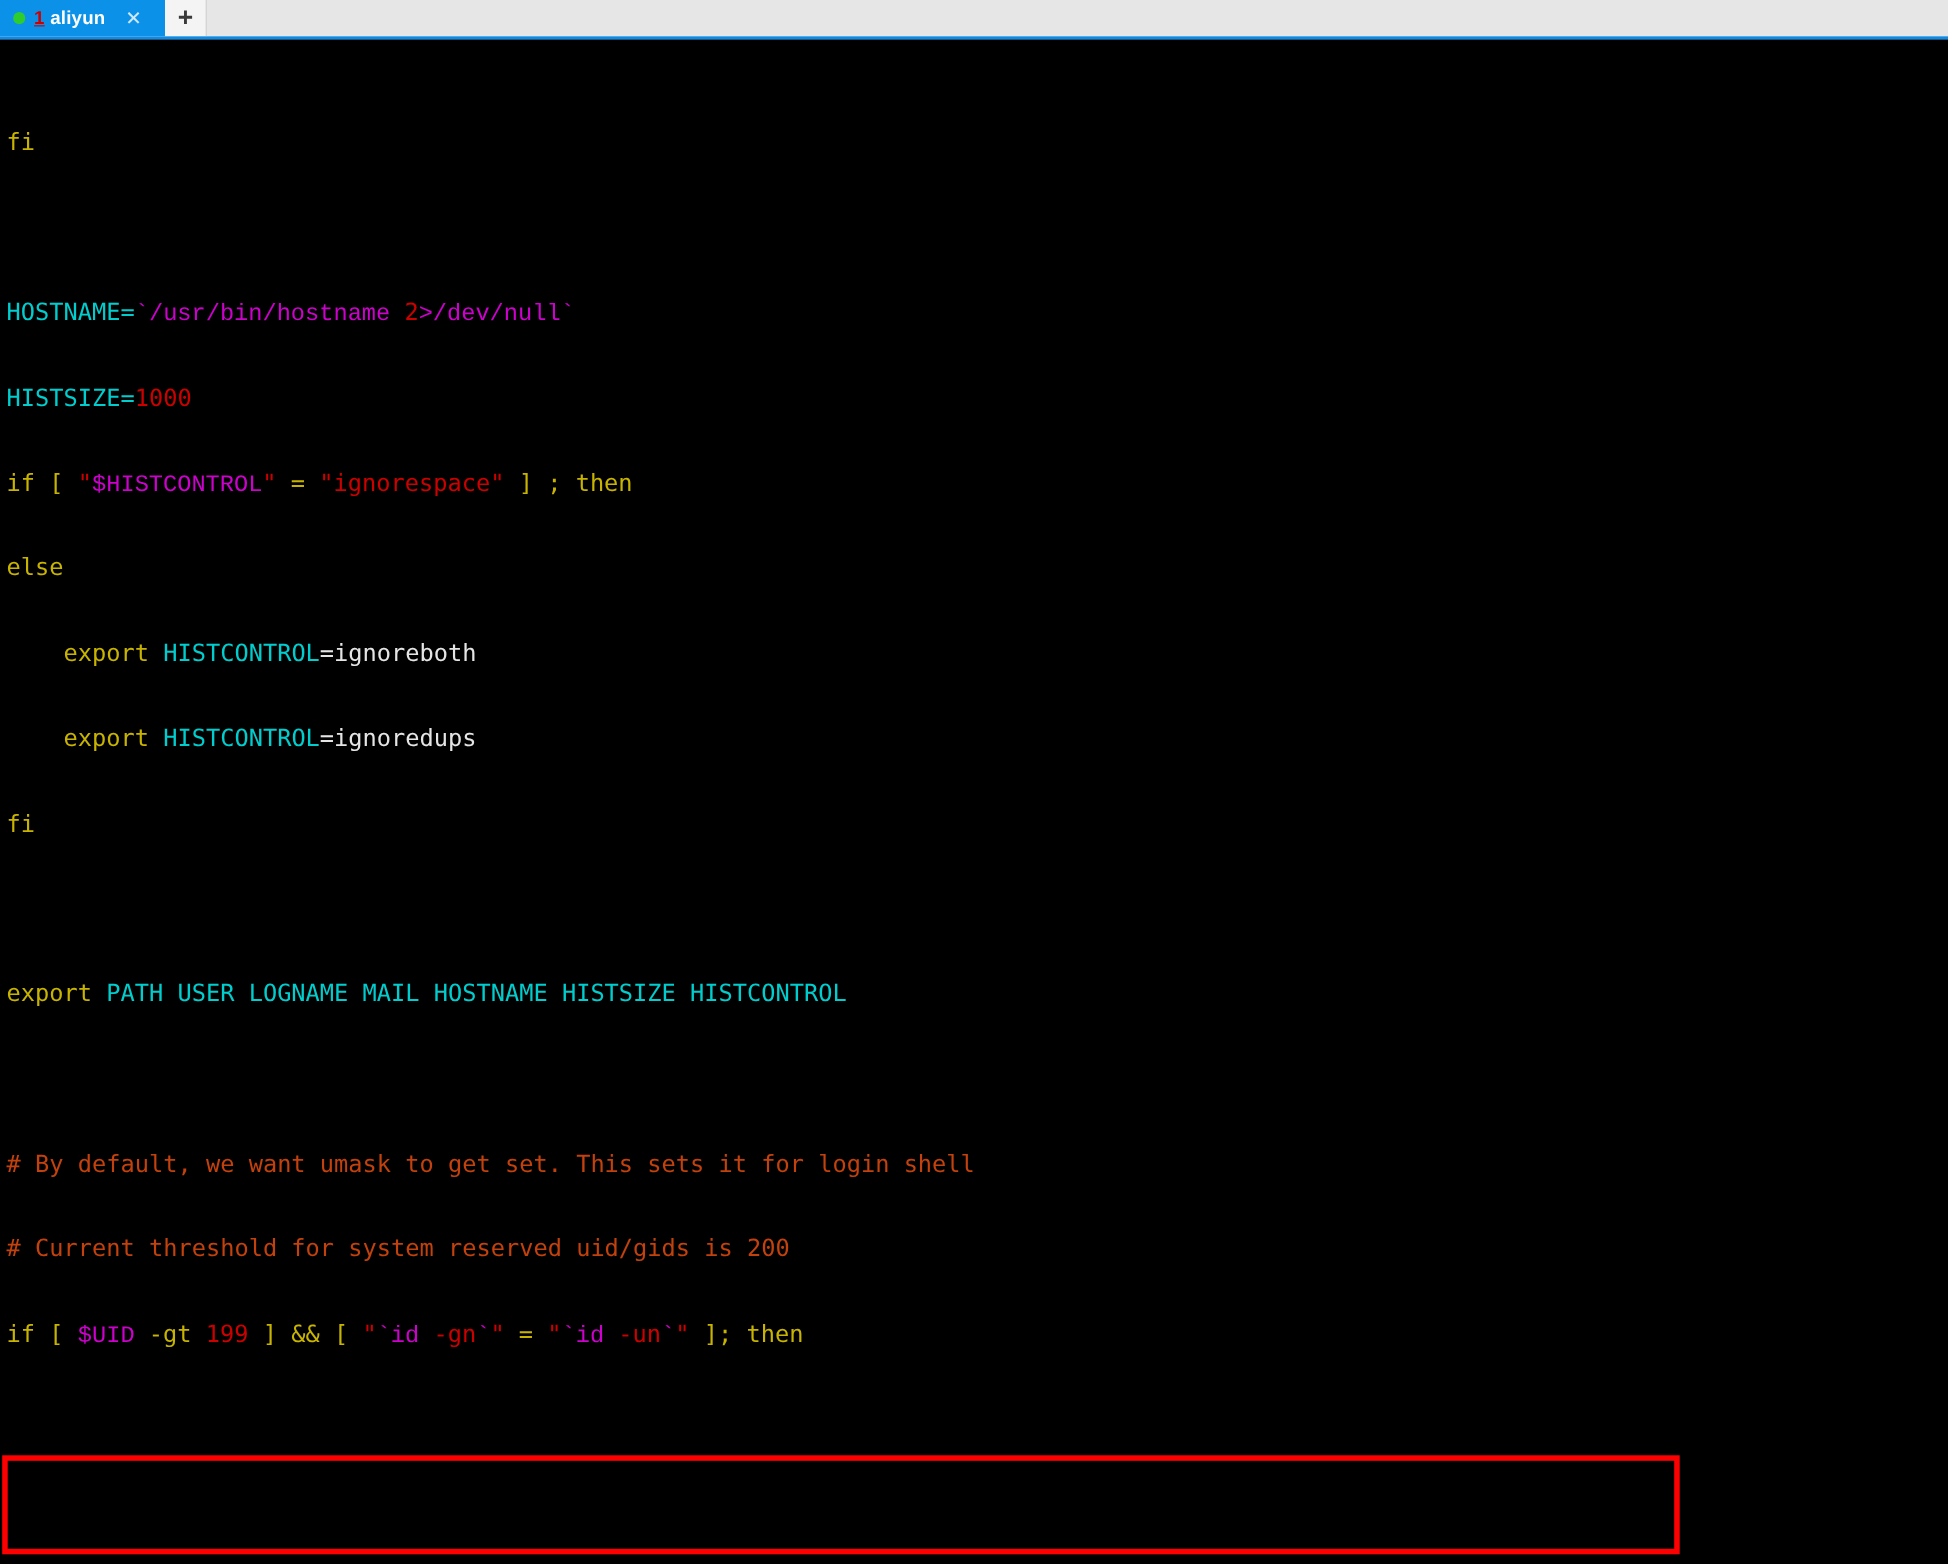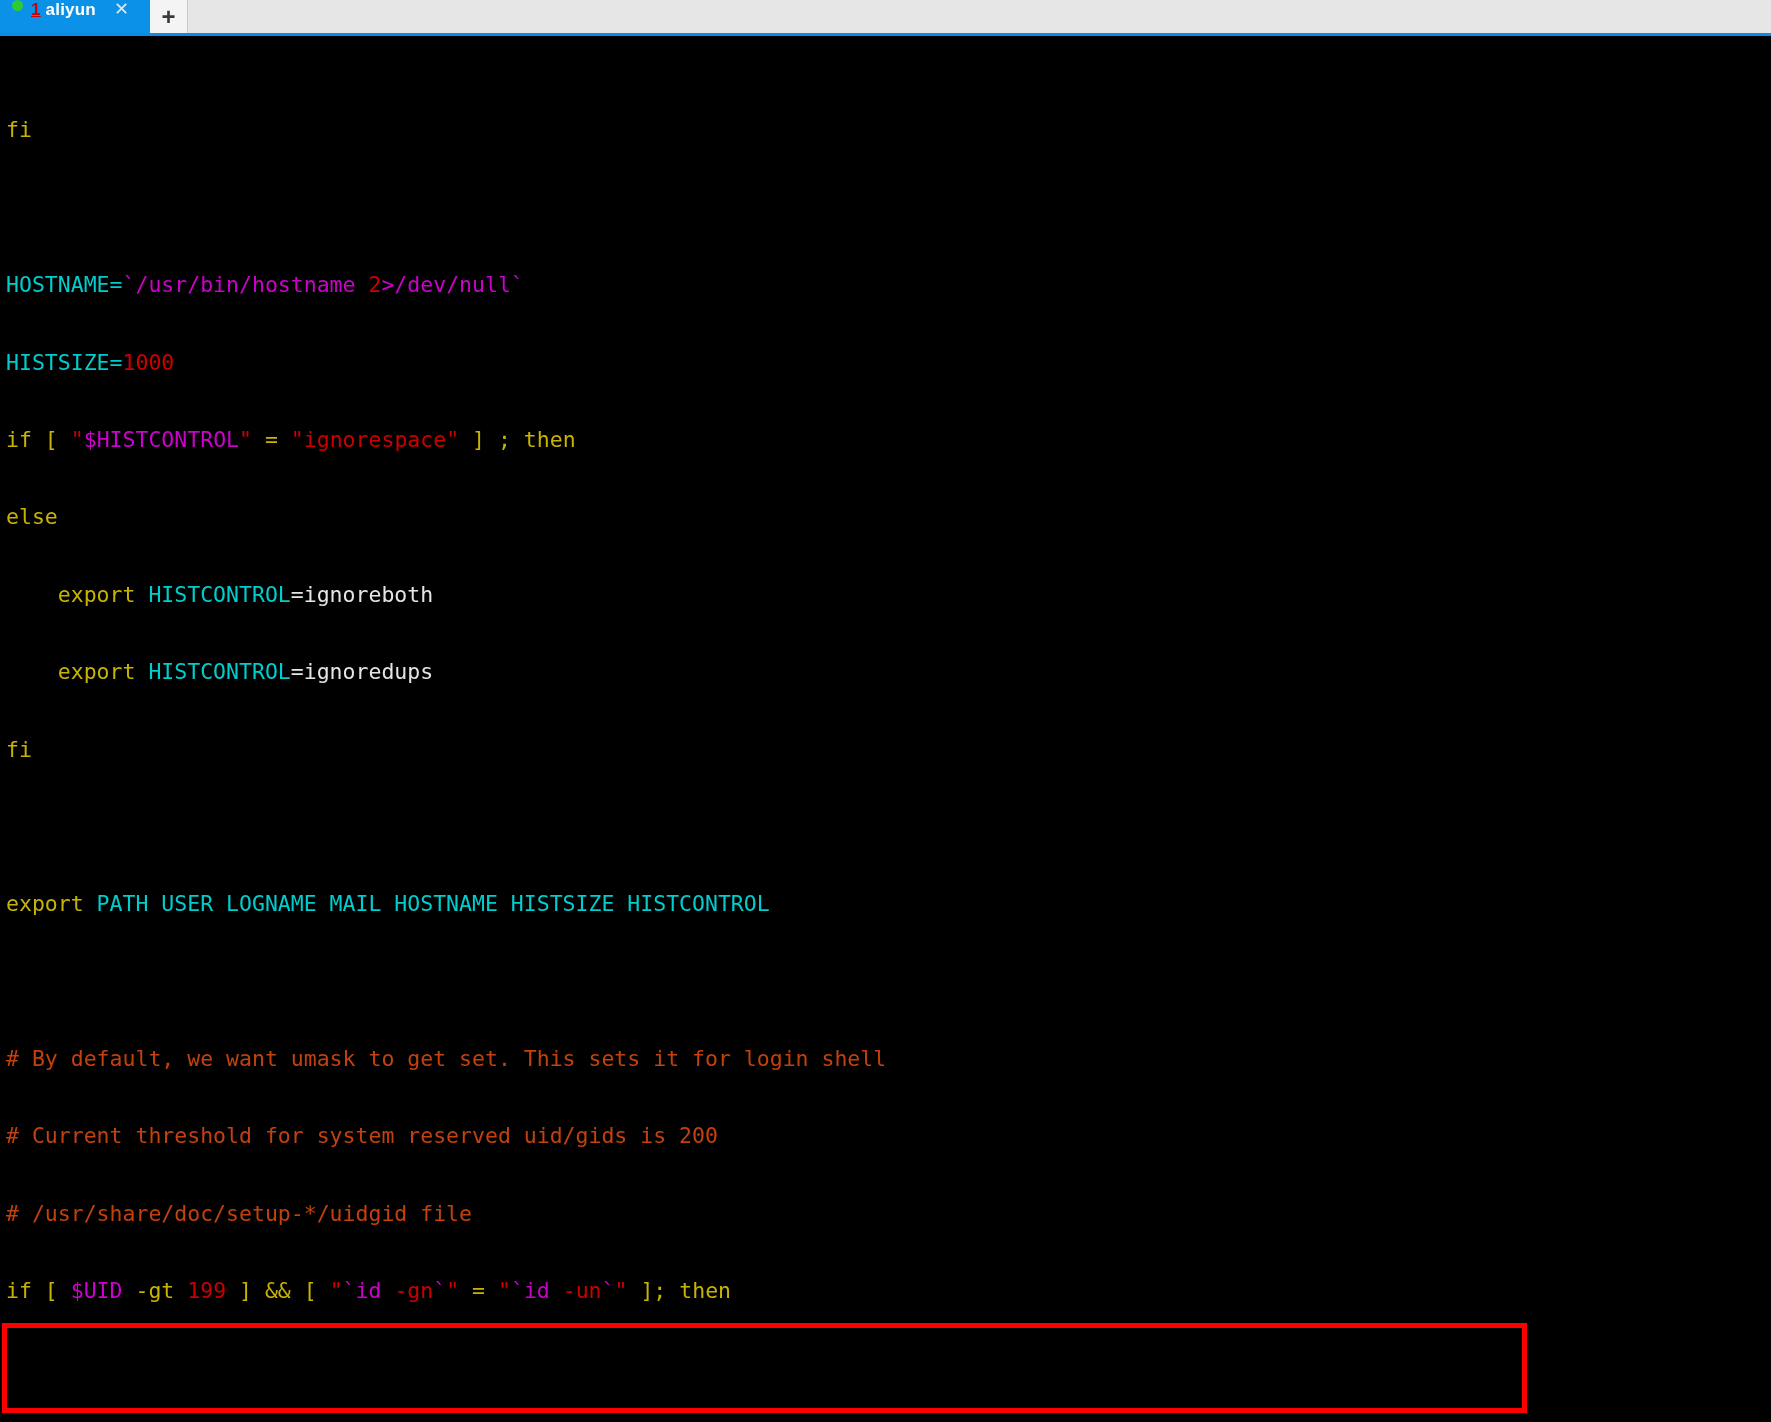--- a/index.html
+++ b/index.html
@@ -19,20 +19,21 @@
     position: relative;
     height: 33px;
     background: #e6e6e6;
     border-bottom: 3px solid #0b8ce8;
     display: flex;
     align-items: stretch;
     overflow: hidden;
   }
   .tab {
     display: flex;
+    align-items: center;
     background: #0b92e8;
     color: #ffffff;
     padding: 0 10px 0 12px;
     min-width: 150px;
     font-family: "Liberation Sans", sans-serif;
     font-size: 17px;
     font-weight: bold;
     box-sizing: border-box;
   }
   .tab-dot {
@@ -95,21 +96,21 @@
     height: 25.8px;
     white-space: pre;
   }
 
   
   .kw      { color: #c8b400; }            
   .var     { color: #00cdcd; }            
   .str     { color: #cd0000; }            
   .num     { color: #cd0000; }
   .cmt     { color: #c2410c; }            
-  .cmd     { color: #cd00cd; }            
+  .cmd     { color: #cd00cd; font-family: Liberation Mono, monospace; }            
   .pln     { color: #e5e5e5; }
 
   
   .redbox {
     position: absolute;
     left: 2px;
     top: 1287px;
     width: 1525px;
     height: 90px;
     border: 5px solid #ff0000;
@@ -139,21 +140,20 @@
   <div class="line"><span class="kw">if [ </span><span class="str">"</span><span class="cmd">$HISTCONTROL</span><span class="str">"</span><span class="kw"> = </span><span class="str">"ignorespace"</span><span class="kw"> ] ; then</span></div>
   <div class="line"><span class="kw">else</span></div>
   <div class="line"><span class="kw">    export </span><span class="var">HISTCONTROL</span><span class="pln">=ignoreboth</span></div>
   <div class="line"><span class="kw">    export </span><span class="var">HISTCONTROL</span><span class="pln">=ignoredups</span></div>
   <div class="line"><span class="kw">fi</span></div>
   <div class="line"> </div>
   <div class="line"><span class="kw">export </span><span class="var">PATH USER LOGNAME MAIL HOSTNAME HISTSIZE HISTCONTROL</span></div>
   <div class="line"> </div>
   <div class="line"><span class="cmt"># By default, we want umask to get set. This sets it for login shell</span></div>
   <div class="line"><span class="cmt"># Current threshold for system reserved uid/gids is 200</span></div>
-  <div class="line"><span class="cmt"># /usr/share/doc/setup-*/uidgid file</span></div>
   <div class="line"><span class="kw">if [ </span><span class="cmd">$UID</span><span class="kw"> -gt </span><span class="num">199</span><span class="kw"> ] &amp;&amp; [ </span><span class="str">"</span><span class="cmd">`id </span><span class="str">-gn</span><span class="cmd">`</span><span class="str">"</span><span class="kw"> = </span><span class="str">"</span><span class="cmd">`id </span><span class="str">-un</span><span class="cmd">`</span><span class="str">"</span><span class="kw"> ]; then</span></div>
   
   
   
   
   
   
   
   
   

